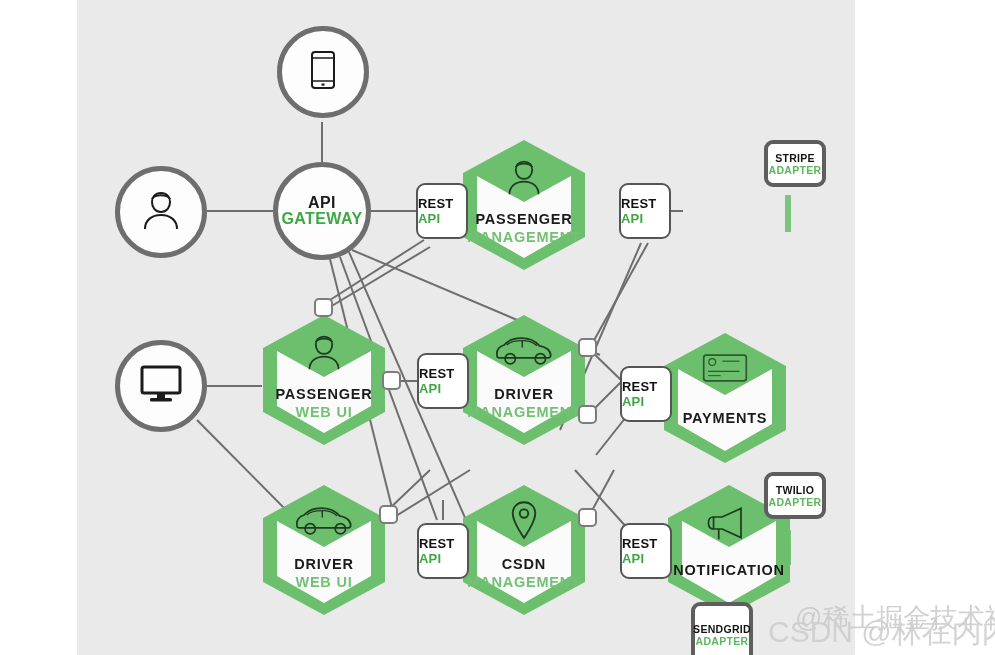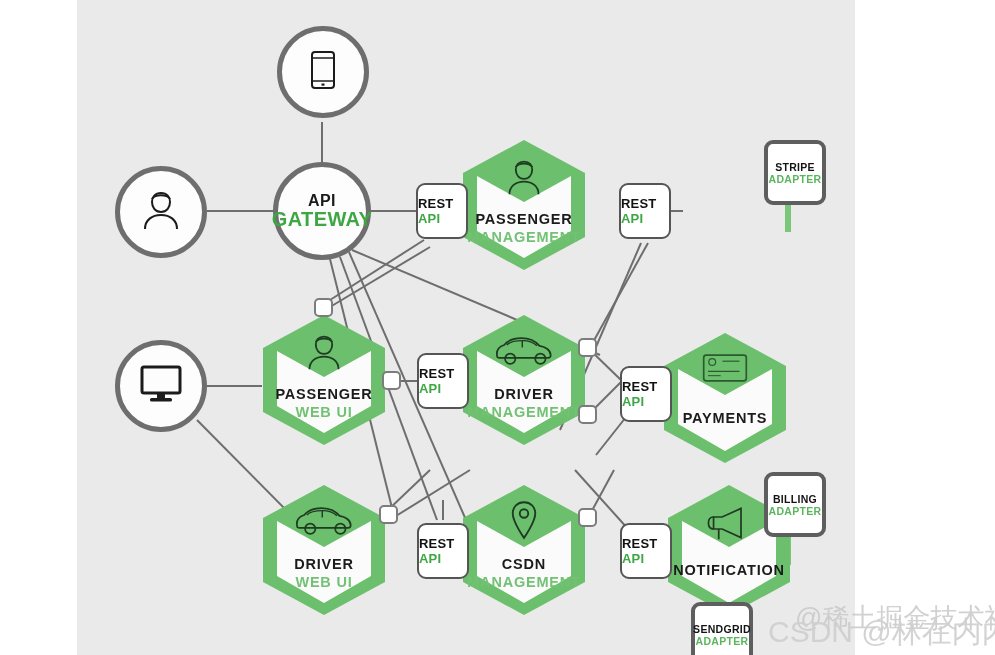--- a/index.html
+++ b/index.html
@@ -17,21 +17,21 @@
   
   .circ{
     position:absolute;border-radius:50%;
     background:#fdfdfd;border:5px solid #6e6e6e;
     box-sizing:border-box;
     display:flex;align-items:center;justify-content:center;
     flex-direction:column;
   }
   .circ .lbl{text-align:center;line-height:1.02;}
   .circ .l1{font-size:16px;font-weight:bold;color:#1b1b1b;letter-spacing:.4px;}
-  .circ .l2{font-size:20px;font-weight:bold;color:#3ea744;letter-spacing:.4px;}
+  .circ .l2{font-size:16px;font-weight:bold;color:#3ea744;letter-spacing:.4px;}
 
   
   .hex{position:absolute;}
   .hex .hlabel{
     position:absolute;left:0;right:0;text-align:center;
     pointer-events:none;
   }
   .hex .t1{font-size:14.5px;font-weight:bold;color:#1b1b1b;letter-spacing:.8px;line-height:1.25;}
   .hex .t2{font-size:14.5px;font-weight:bold;color:#72c174;letter-spacing:.8px;line-height:1.25;}
   .hex .hicon{position:absolute;left:0;right:0;display:flex;justify-content:center;pointer-events:none;}
@@ -41,21 +41,21 @@
     position:absolute;width:52px;height:56px;
     background:#fff;border:2px solid #555;border-radius:9px;
     box-sizing:border-box;
     display:flex;flex-direction:column;align-items:flex-start;justify-content:center;
   }
   .restbox .r1{font-size:13px;font-weight:bold;color:#121212;letter-spacing:.2px;}
   .restbox .r2{font-size:13px;font-weight:bold;color:#3ea744;letter-spacing:.2px;}
 
   
   .adapter{
-    position:absolute;width:62px;height:65px;
+    position:absolute;width:62px;height:47px;
     background:#fff;border:4px solid #5e5e5e;border-radius:9px;
     box-sizing:border-box;
     display:flex;flex-direction:column;align-items:center;justify-content:center;
   }
   .adapter .a1{font-size:10.5px;font-weight:bold;color:#121212;letter-spacing:.3px;}
   .adapter .a2{font-size:10.5px;font-weight:bold;color:#5ab65c;letter-spacing:.3px;}
 
   
   .port{
     position:absolute;width:19px;height:19px;background:#fff;
@@ -334,21 +334,21 @@
   <div class="restbox" style="left:620px;top:523px;">
     <span class="r1">REST</span>
     <span class="r2">API</span>
   </div>
 
   <div class="adapter" style="left:764px;top:140px;">
     <span class="a1">STRIPE</span>
     <span class="a2">ADAPTER</span>
   </div>
   <div class="adapter" style="left:764px;top:472px;">
-    <span class="a1">BILLING</span>
+    <span class="a1">TWILIO</span>
     <span class="a2">ADAPTER</span>
   </div>
   <div class="adapter" style="left:691px;top:602px;height:66px;">
     <span class="a1">SENDGRID</span>
     <span class="a2">ADAPTER</span>
   </div>
 
   <div class="wm wm1" style="left:795px;top:600px;">@稀土掘金技术社区</div>
   <div class="wm wm2" style="left:768px;top:612px;">CSDN @林在内内发光</div>
 </div>

